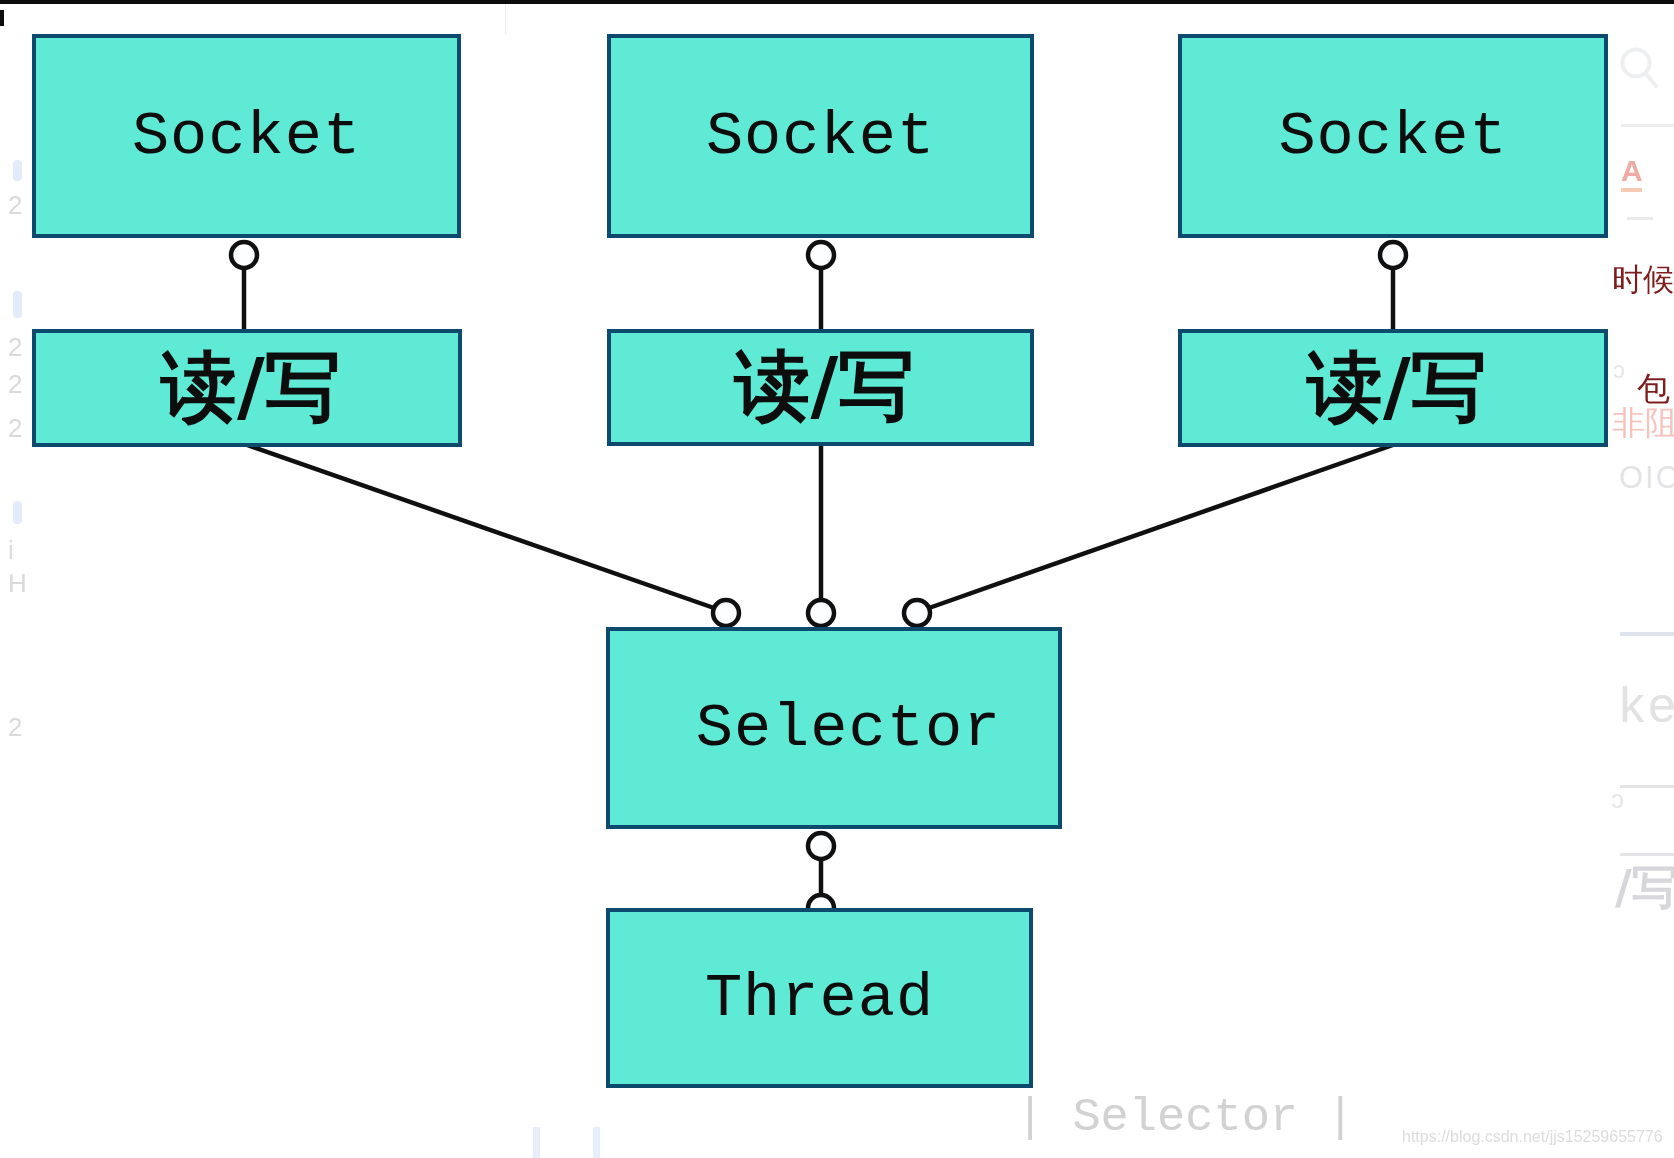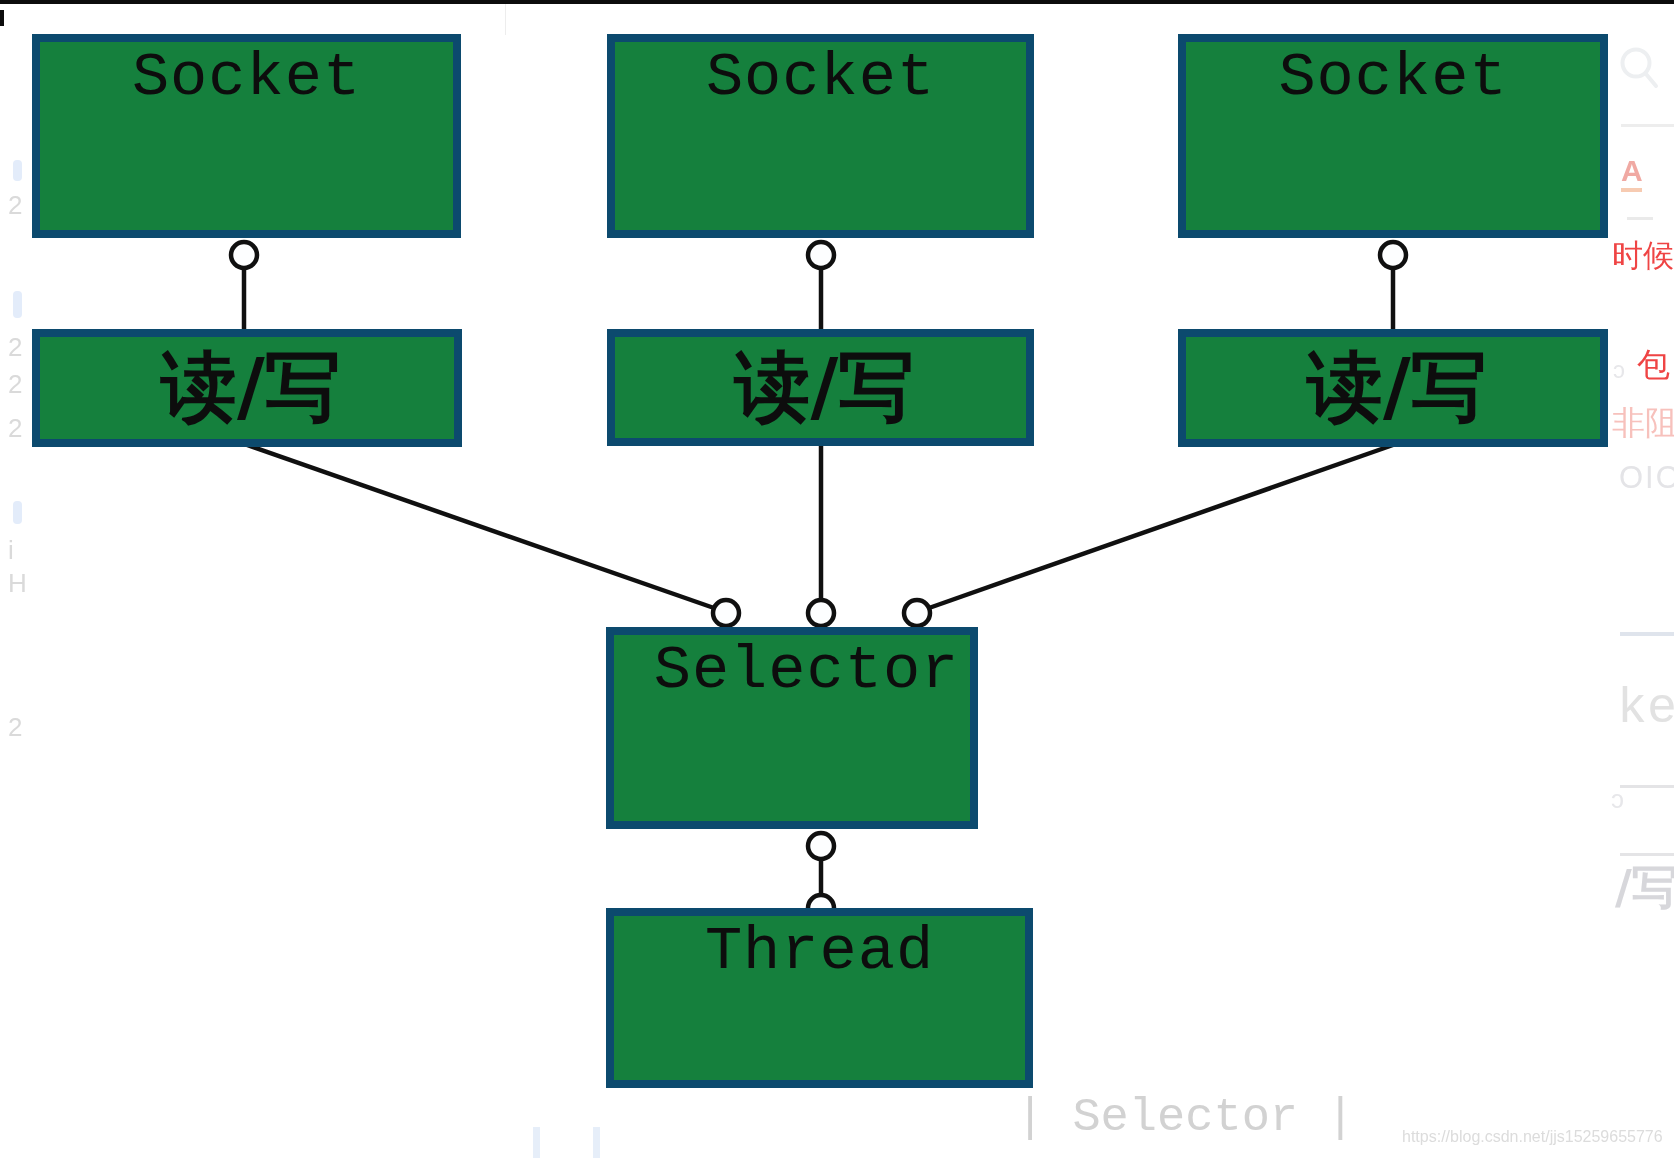--- a/index.html
+++ b/index.html
@@ -1,34 +1,34 @@
 <!DOCTYPE html>
 <html><head>
 <meta charset="utf-8">
 <style>
   html,body{margin:0;padding:0;background:#ffffff;}
   .canvas{position:relative;width:1674px;height:1158px;background:#ffffff;overflow:hidden;
           font-family:"Liberation Sans",sans-serif;}
   
-  .node{position:absolute;background:#15803d;border:8px solid #0c4a6e;box-sizing:border-box;
-        display:flex;justify-content:center;z-index:3;}
+  .node{position:absolute;background:#5eead4;border:4px solid #0c4a6e;box-sizing:border-box;
+        display:flex;align-items:center;justify-content:center;z-index:3;}
   .mono-label{font-family:"Liberation Mono","DejaVu Sans Mono",monospace;font-size:62px;
               color:#0d0d0d;letter-spacing:1px;}
   .cjk-label{font-family:"DejaVu Serif","Liberation Serif",serif;font-weight:700;font-size:76px;
              color:#0d0d0d;margin-left:8px;}
   .connectors{position:absolute;left:0;top:0;z-index:2;pointer-events:none;}
   
   .frag{position:absolute;white-space:nowrap;z-index:1;line-height:1;}
   .bar{position:absolute;z-index:1;}
   .topbar{left:0;top:0;width:1674px;height:4px;background:#0c0c0c;z-index:4;}
   .lefttick{left:0;top:10px;width:4px;height:16px;background:#0c0c0c;z-index:4;}
   .seam{left:505px;top:4px;width:1px;height:31px;background:#ededed;}
   .pill{position:absolute;width:9px;border-radius:4px;background:#e3ecfa;z-index:1;}
   .leftglyph{position:absolute;left:8px;font-size:26px;color:#dadada;z-index:1;line-height:1;}
-  .grey-cjk{color:#ef4444;font-family:"DejaVu Serif","Liberation Serif",serif;}
+  .grey-cjk{color:#7f1d1d;font-family:"DejaVu Serif","Liberation Serif",serif;margin-top:24px;}
   .red-cjk{color:#f7c1bc;font-family:"DejaVu Serif","Liberation Serif",serif;}
   .mono-frag{font-family:"Liberation Mono","DejaVu Sans Mono",monospace;}
 </style>
 </head>
 <body>
 
 <div class="canvas">
 
   <div class="bar topbar"></div>
   <div class="bar lefttick"></div>
@@ -107,20 +107,20 @@
   <div class="node" style="left:32px;top:329px;width:430px;height:118px;">
     <span class="cjk-label">读/写</span>
   </div>
   <div class="node" style="left:607px;top:329px;width:427px;height:117px;">
     <span class="cjk-label">读/写</span>
   </div>
   <div class="node" style="left:1178px;top:329px;width:430px;height:118px;">
     <span class="cjk-label">读/写</span>
   </div>
 
-  <div class="node" style="left:606px;top:627px;width:372px;height:202px;padding-left:29px;">
+  <div class="node" style="left:606px;top:627px;width:456px;height:202px;padding-left:29px;">
     <span class="mono-label">Selector</span>
   </div>
   <div class="node" style="left:606px;top:908px;width:427px;height:180px;">
     <span class="mono-label">Thread</span>
   </div>
 
 </div>
 
 </body></html>

